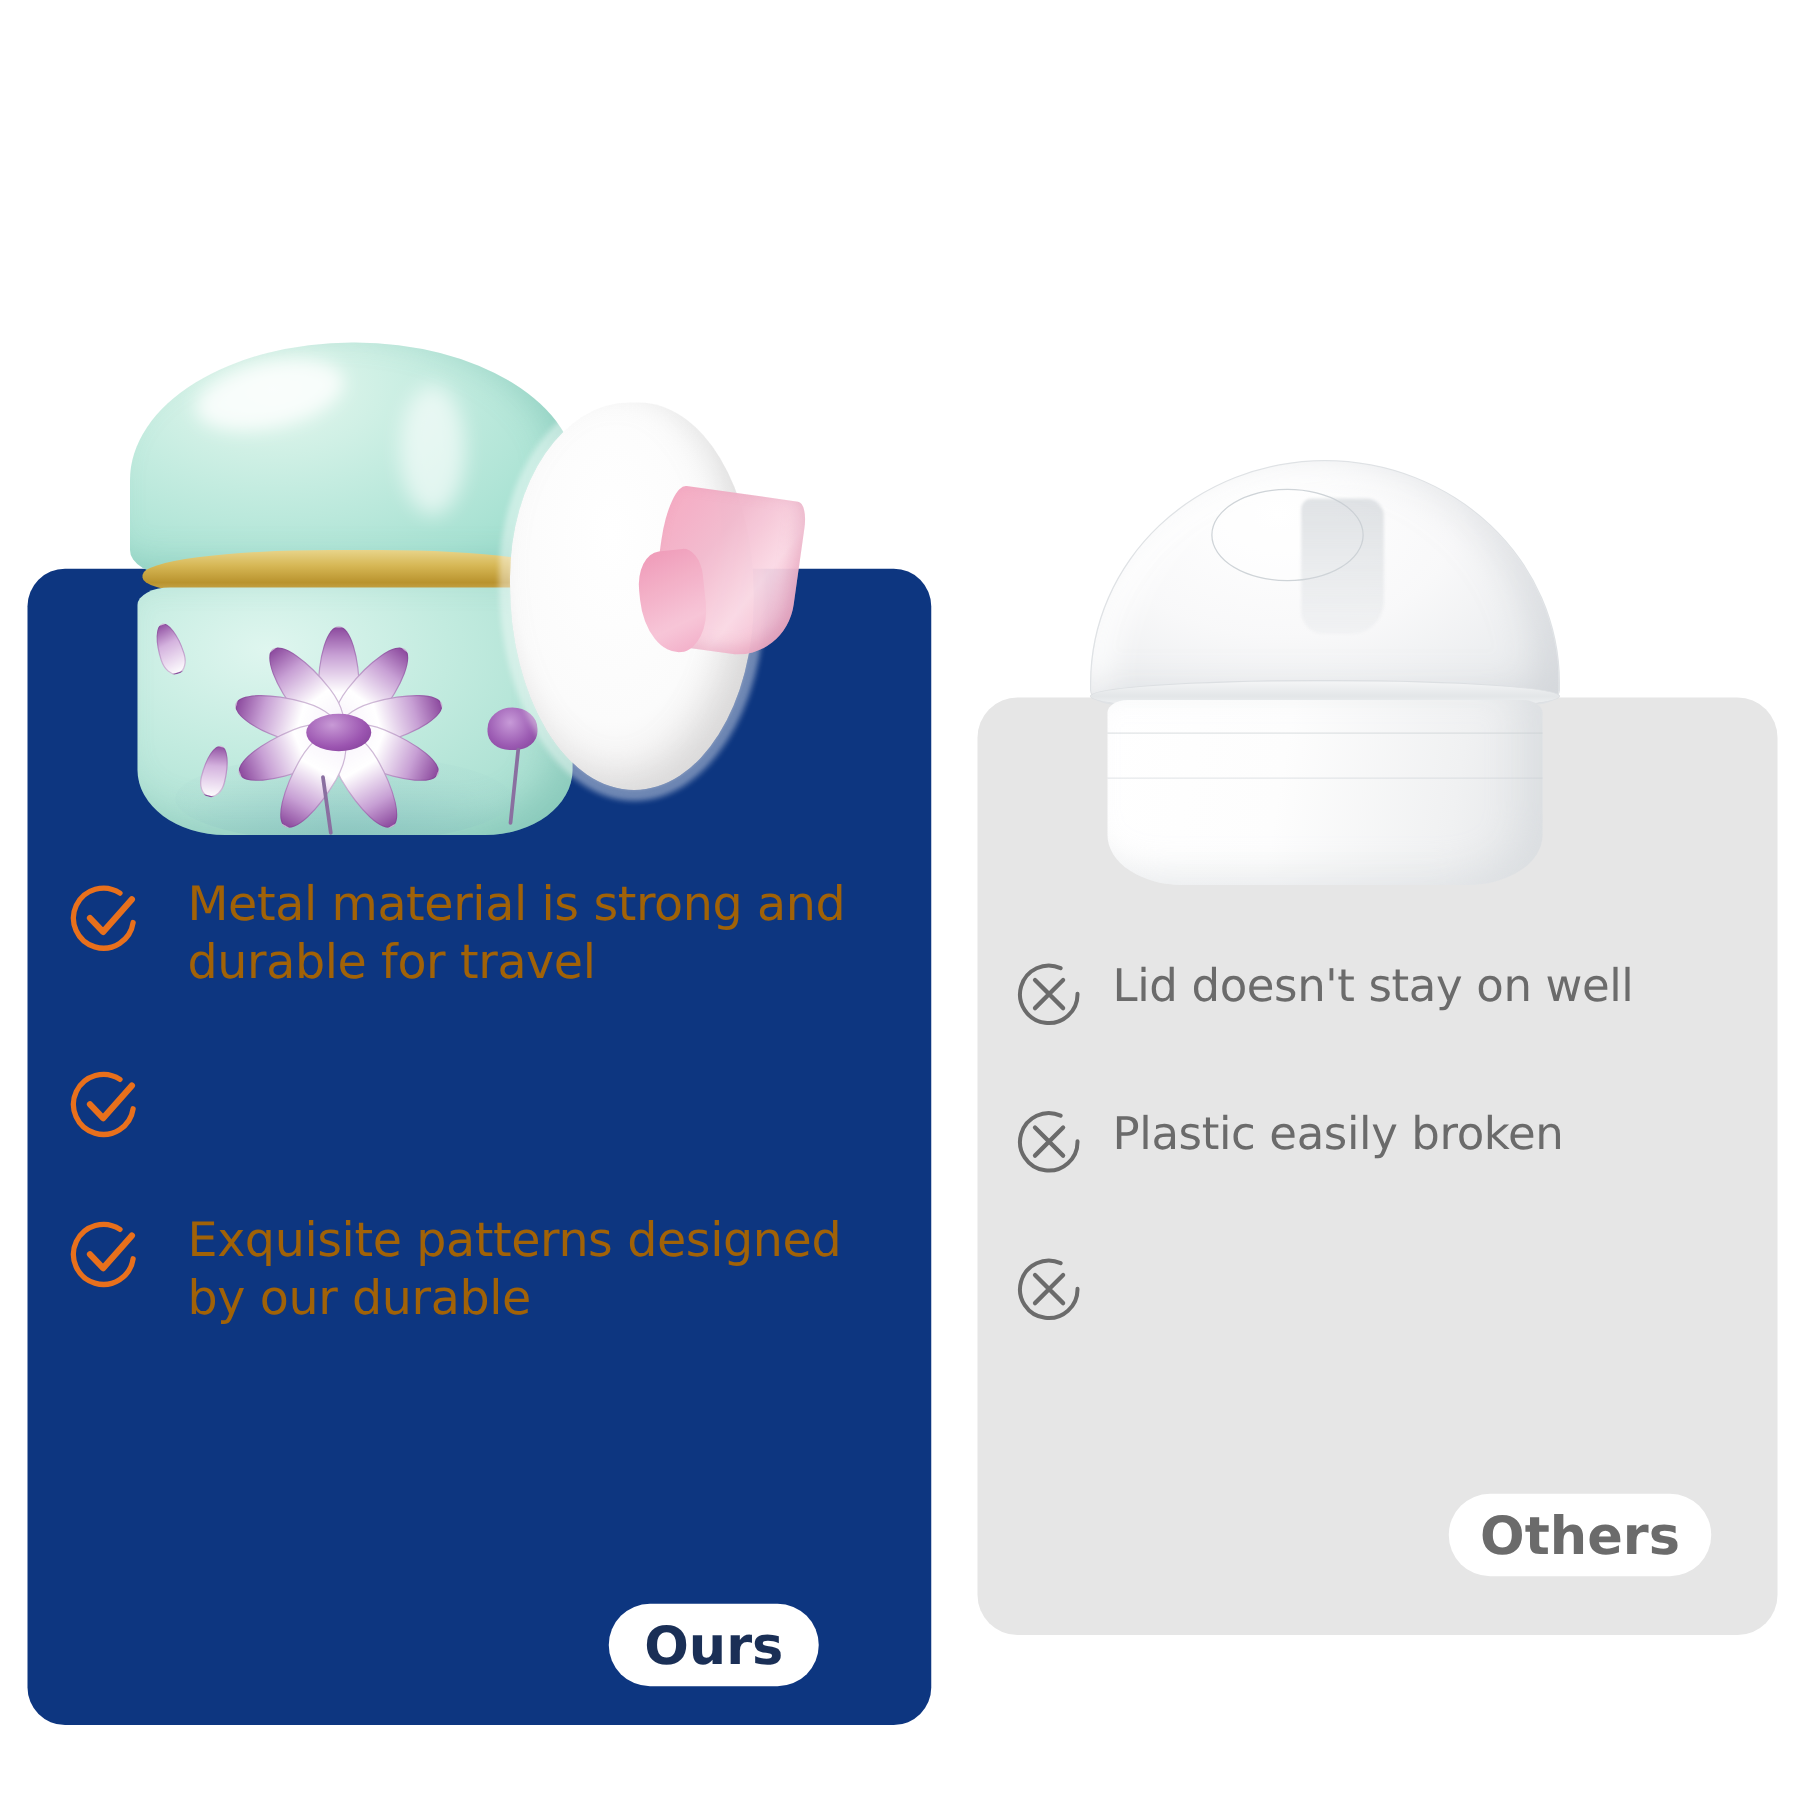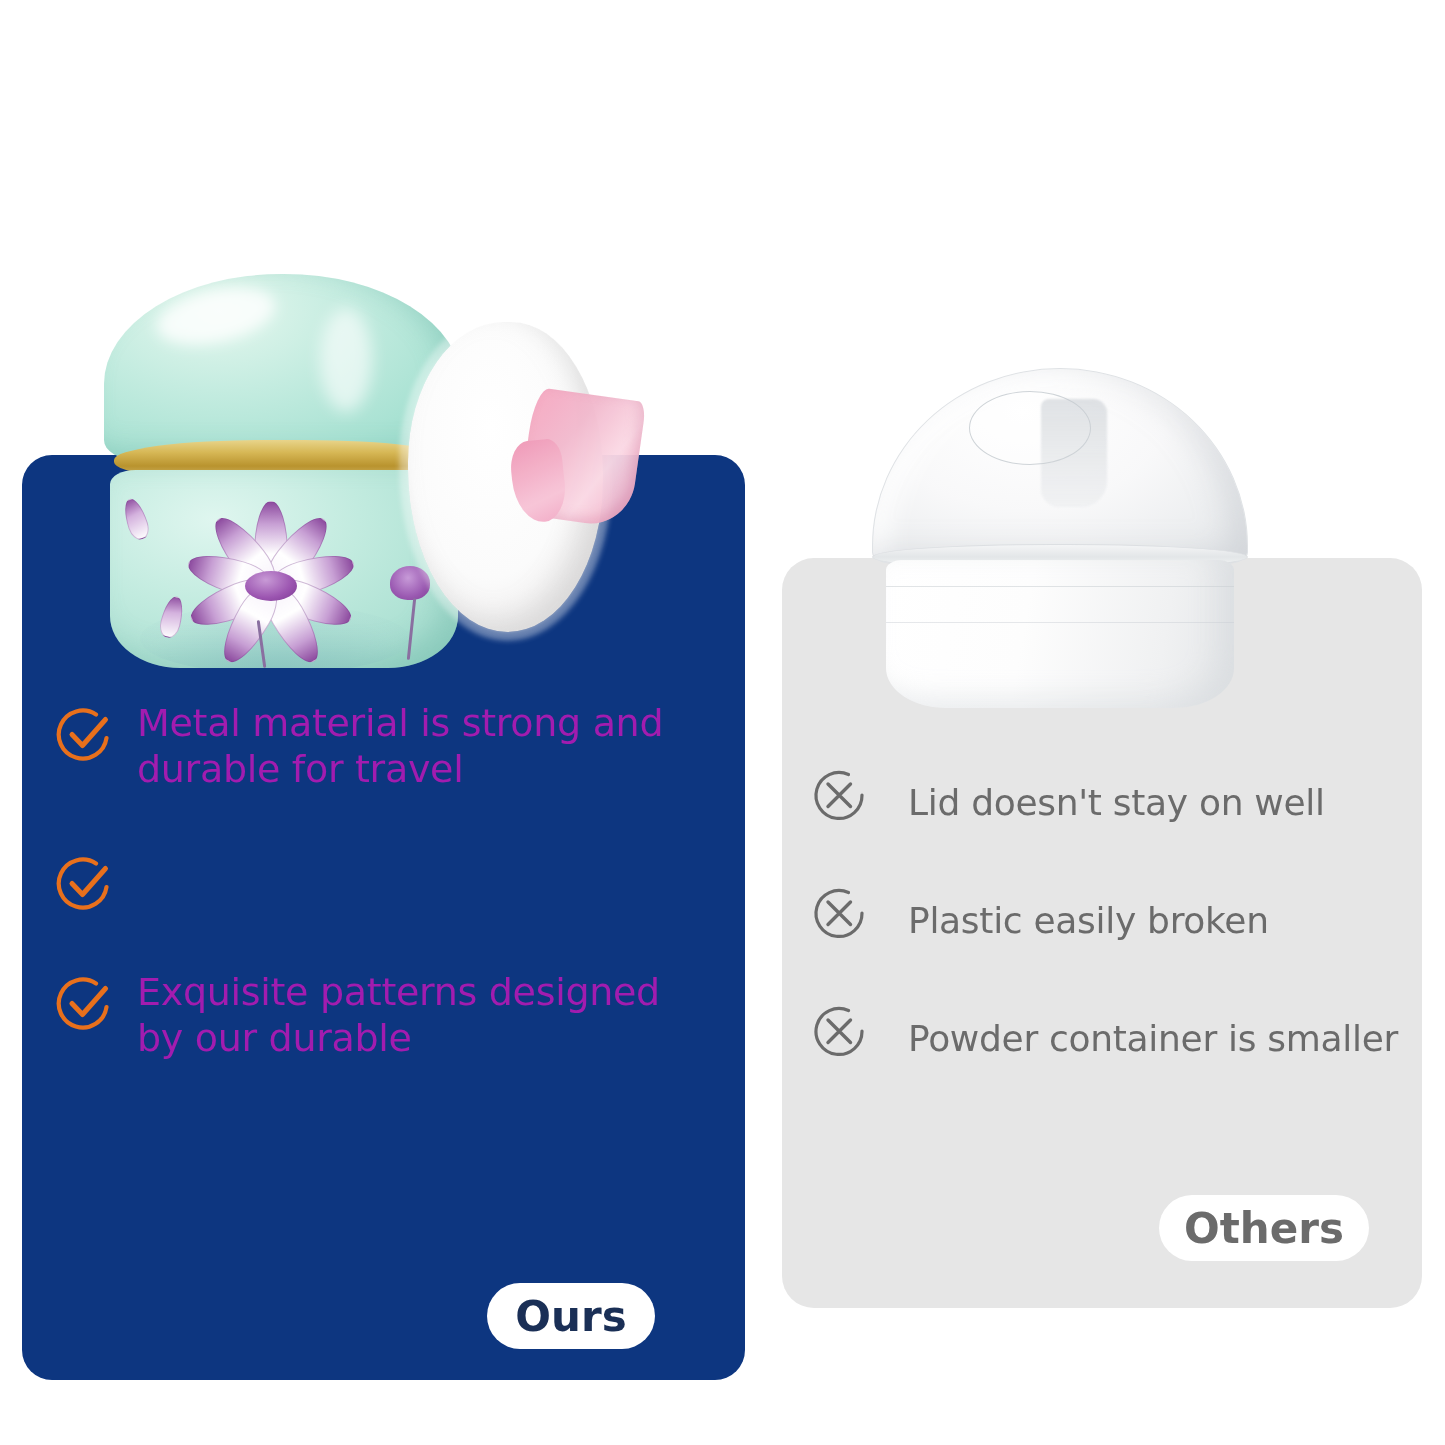--- a/index.html
+++ b/index.html
@@ -248,41 +248,40 @@
   .feature-row {
     position: relative;
     display: flex;
     align-items: flex-start;
     margin-bottom: 56px;
   }
   .feature-row:last-child { margin-bottom: 0; }
 
   .check-icon { flex: 0 0 auto; width: 60px; height: 60px; margin-top: 4px; }
   .feature-text {
-    margin-left: 22px;
-    color: #a21caf;
+    margin-left: 35px;
+    color: #a16207;
     font-family: "DejaVu Sans", sans-serif;
     font-size: 38px;
     line-height: 1.22;
     letter-spacing: -0.3px;
     max-width: 580px;
   }
 
   .con-list {
     position: absolute;
     left: 812px;
     top: 768px;
     width: 600px;
   }
   .con-row {
     position: relative;
     display: flex;
-    align-items: flex-end;
+    align-items: flex-start;
     margin-bottom: 62px;
-    gap: 18px;
   }
   .con-row:last-child { margin-bottom: 0; }
   .x-icon { flex: 0 0 auto; width: 56px; height: 56px; }
   .con-text {
     margin-left: 22px;
     color: #6b6b6b;
     font-family: "DejaVu Sans", sans-serif;
     font-size: 36px;
     line-height: 1.2;
     letter-spacing: -0.3px;
@@ -415,21 +414,20 @@
       <span class="con-text">Plastic easily broken</span>
     </div>
 
     <div class="con-row">
       <span class="x-icon">
         <svg viewBox="0 0 56 56" width="56" height="56">
           <path d="M36.5 6.5 A23 23 0 1 0 50 27" fill="none" stroke="#6b6b6b" stroke-width="3.2" stroke-linecap="round"></path>
           <path d="M16 16 L38.5 38.5 M38.5 16 L16 38.5" fill="none" stroke="#6b6b6b" stroke-width="3.4" stroke-linecap="round"></path>
         </svg>
       </span>
-      <span class="con-text">Powder container is smaller</span>
     </div>
 
   </div>
 
   <div class="badge badge-ours">Ours</div>
   <div class="badge badge-others">Others</div>
 
 </div>
 
 </body></html>

